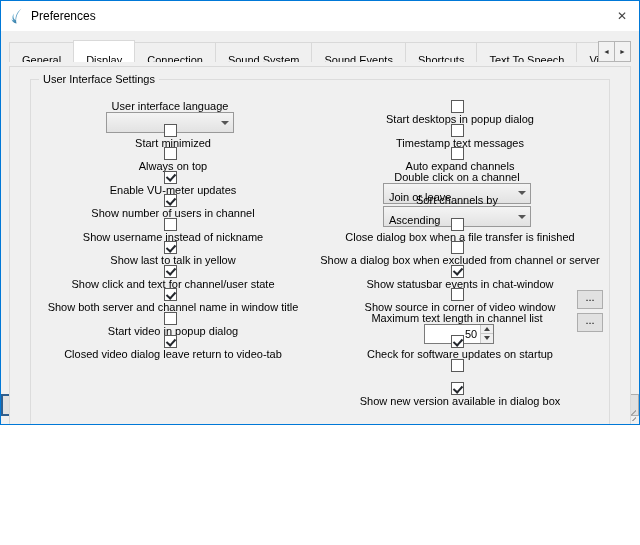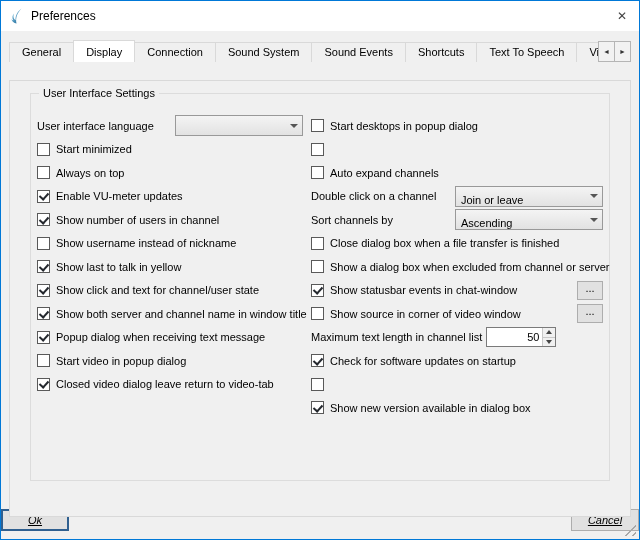--- a/index.html
+++ b/index.html
@@ -5,51 +5,51 @@
   :root{
     --window_border:#0078d7;
     --dialog_bg:#f0f0f0;
     --titlebar_bg:#ffffff;
     --check_color:#24282e;
     --default_button_border:#2f5f8f;
   }
   *{box-sizing:border-box;}
   html,body{margin:0;padding:0;background:#fff;}
   body{font-family:"Liberation Sans","DejaVu Sans",sans-serif;font-size:11px;color:#000;}
-  .window{position:relative;width:640px;height:540px;border:1px solid var(--window_border);
+  .window{position:relative;width:640px;height:425px;border:1px solid var(--window_border);
           background:var(--dialog_bg);overflow:hidden;}
   
   .titlebar{height:30px;background:var(--titlebar_bg);display:flex;align-items:center;
             padding:0 0 0 8px;gap:6px;}
   .app-icon{width:16px;height:16px;flex:none;display:flex;}
   .title{font-size:12px;}
   .close-btn{margin-left:auto;width:34px;height:30px;display:flex;align-items:center;
              justify-content:center;color:#444;font-size:12px;}
   
   .tabbar{position:relative;display:flex;align-items:flex-end;height:23px;margin:8px 8px 0 8px;
           white-space:nowrap;overflow:hidden;}
-  .tab{height:20px;line-height:19px;padding:0 12px;background:#f0f0f0;border:1px solid #d9d9d9;
+  .tab{height:20px;line-height:19px;padding:8px 12px;background:#f0f0f0;border:1px solid #d9d9d9;
        border-bottom:none;position:relative;z-index:0;}
   .tab + .tab{margin-left:-1px;}
   .tab.selected{background:#fff;height:23px;line-height:22px;z-index:3;margin-bottom:-1px;
                 border-bottom:1px solid #fff;}
   .tab-scroll{position:absolute;right:0;bottom:0;display:flex;z-index:5;}
   .tsbtn{width:17px;height:21px;border:1px solid #b5b5b5;background:#f2f2f2;display:flex;
          align-items:center;justify-content:center;}
   .tsbtn + .tsbtn{margin-left:-1px;}
   .tsg{font-size:7px;color:#333;line-height:1;}
   
-  .pane{position:relative;z-index:1;margin:18px 8px;height:437px;border:1px solid #d9d9d9;
+  .pane{position:relative;z-index:1;margin:4px 8px;height:437px;border:1px solid #d9d9d9;
         background:var(--dialog_bg);}
   .groupbox{position:relative;margin:12px 20px 0 20px;height:388px;border:1px solid #dcdcdc;}
   .group-title{position:absolute;top:-7px;left:8px;background:var(--dialog_bg);padding:0 4px;}
   .cols{display:flex;padding:20px 6px 0 6px;}
   .col-left{width:266px;flex:none;}
   .col-right{flex:1;margin-left:8px;min-width:0;}
-  .row{display:flex;align-items:center;height:23px;margin-bottom:0.5px;}
+  .row{display:flex;align-items:center;height:23px;margin-bottom:0.5px;flex-direction:column;}
   .row.spread{justify-content:space-between;}
   .lbl{white-space:nowrap;}
   .cb-lbl{margin-left:6px;}
   
   .cb{position:relative;width:13px;height:13px;border:1px solid #595959;background:#fff;flex:none;}
   .cb.checked::after{content:"";position:absolute;left:3px;top:0.5px;width:4px;height:7px;
       border-style:solid;border-color:var(--check_color);border-width:0 2px 2px 0;
       transform:rotate(42deg);}
   
   .combo{display:flex;align-items:flex-end;height:21px;border:1px solid #999;
@@ -164,40 +164,37 @@
           </div>
           <div class="row">
             <span class="cb checked"></span>
             <span class="lbl cb-lbl">Show click and text for channel/user state</span>
           </div>
           <div class="row">
             <span class="cb checked"></span>
             <span class="lbl cb-lbl">Show both server and channel name in window title</span>
           </div>
           <div class="row">
-            <span class="cb checked"></span>
-            <span class="lbl cb-lbl">Popup dialog when receiving text message</span>
-          </div>
-          <div class="row">
             <span class="cb"></span>
             <span class="lbl cb-lbl">Start video in popup dialog</span>
           </div>
           <div class="row">
             <span class="cb checked"></span>
             <span class="lbl cb-lbl">Closed video dialog leave return to video-tab</span>
           </div>
         </div>
 
         <div class="col-right">
           <div class="row">
             <span class="cb"></span>
             <span class="lbl cb-lbl">Start desktops in popup dialog</span>
           </div>
           <div class="row">
             <span class="cb"></span>
+            <span class="lbl cb-lbl">Timestamp text messages</span>
           </div>
           <div class="row">
             <span class="cb"></span>
             <span class="lbl cb-lbl">Auto expand channels</span>
           </div>
           <div class="row spread">
             <span class="lbl">Double click on a channel</span>
             <span class="combo combo-right">
               <span class="combo-text">Join or leave</span>
               <span class="combo-arrow"></span>

